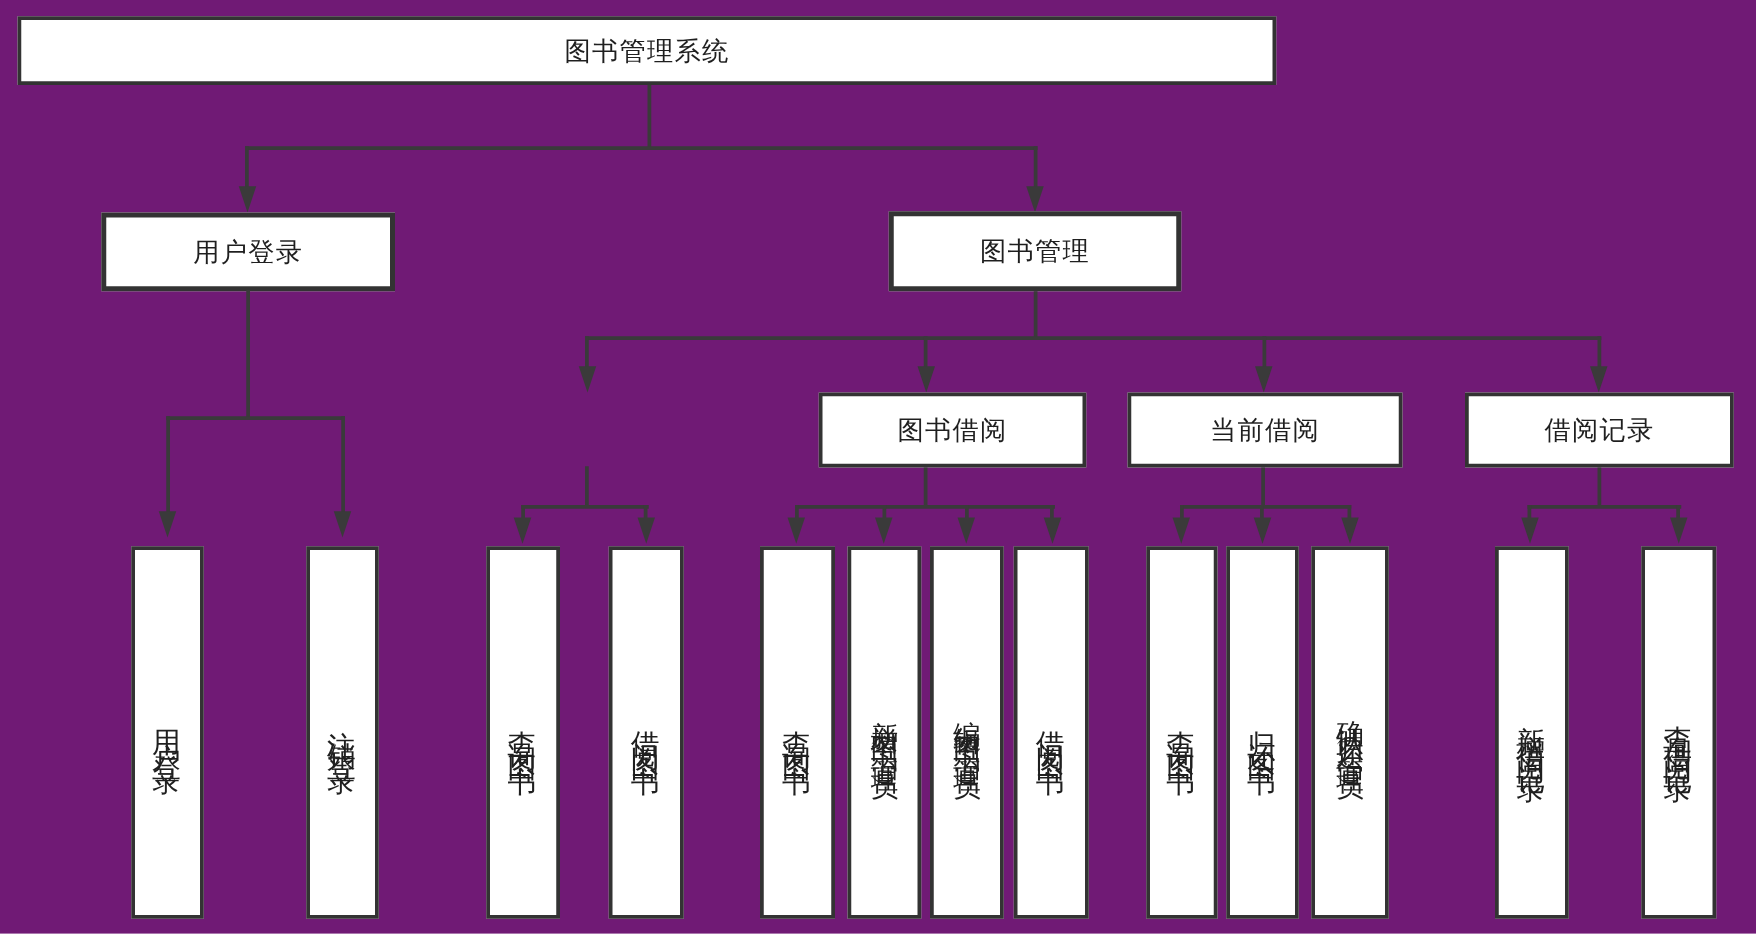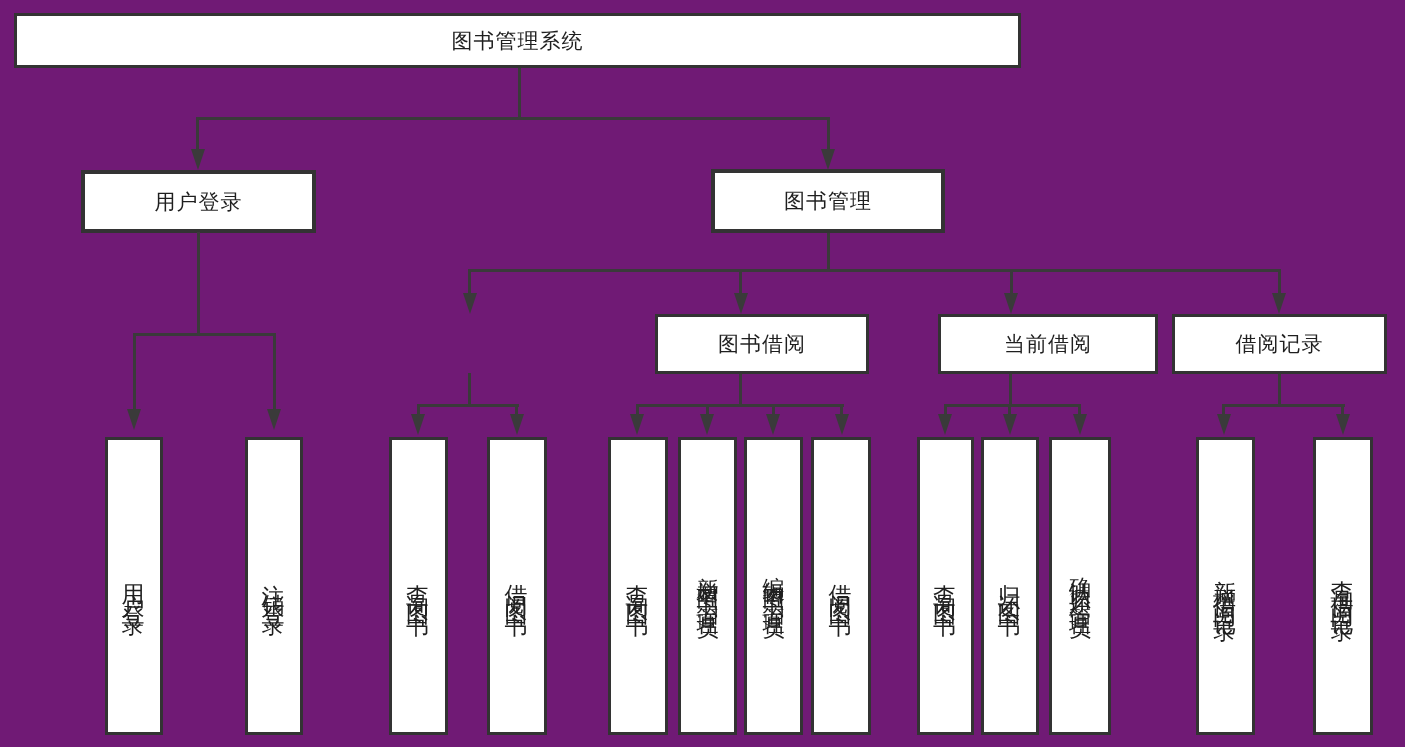--- a/index.html
+++ b/index.html
@@ -103,21 +103,21 @@
   <div class="cline" style="left:739px; top:269px; width:3px; height:27px;"></div>
   <div class="arr" style="left:734px; top:293px;"></div>
   <div class="cline" style="left:1010px; top:269px; width:3px; height:27px;"></div>
   <div class="arr" style="left:1004px; top:293px;"></div>
   <div class="cline" style="left:1278px; top:269px; width:3px; height:27px;"></div>
   <div class="arr" style="left:1272px; top:293px;"></div>
 
   <div class="box" style="left:634px; top:314px; width:214px; height:60px;margin-left:21px;">
     <span class="hlabel">图书借阅</span>
   </div>
-  <div class="box" style="left:902px; top:314px; width:220px; height:60px;margin-left:36px;">
+  <div class="box" style="left:902px; top:314px; width:220px; height:60px;">
     <span class="hlabel">当前借阅</span>
   </div>
   <div class="box" style="left:1172px; top:314px; width:215px; height:60px;">
     <span class="hlabel">借阅记录</span>
   </div>
 
   <div class="cline" style="left:468px; top:373px; width:3px; height:33px;"></div>
   <div class="cline" style="left:417px; top:404px; width:102px; height:3px;"></div>
   <div class="cline" style="left:417px; top:404px; width:3px; height:12px;"></div>
   <div class="arr" style="left:411px; top:414px;"></div>

